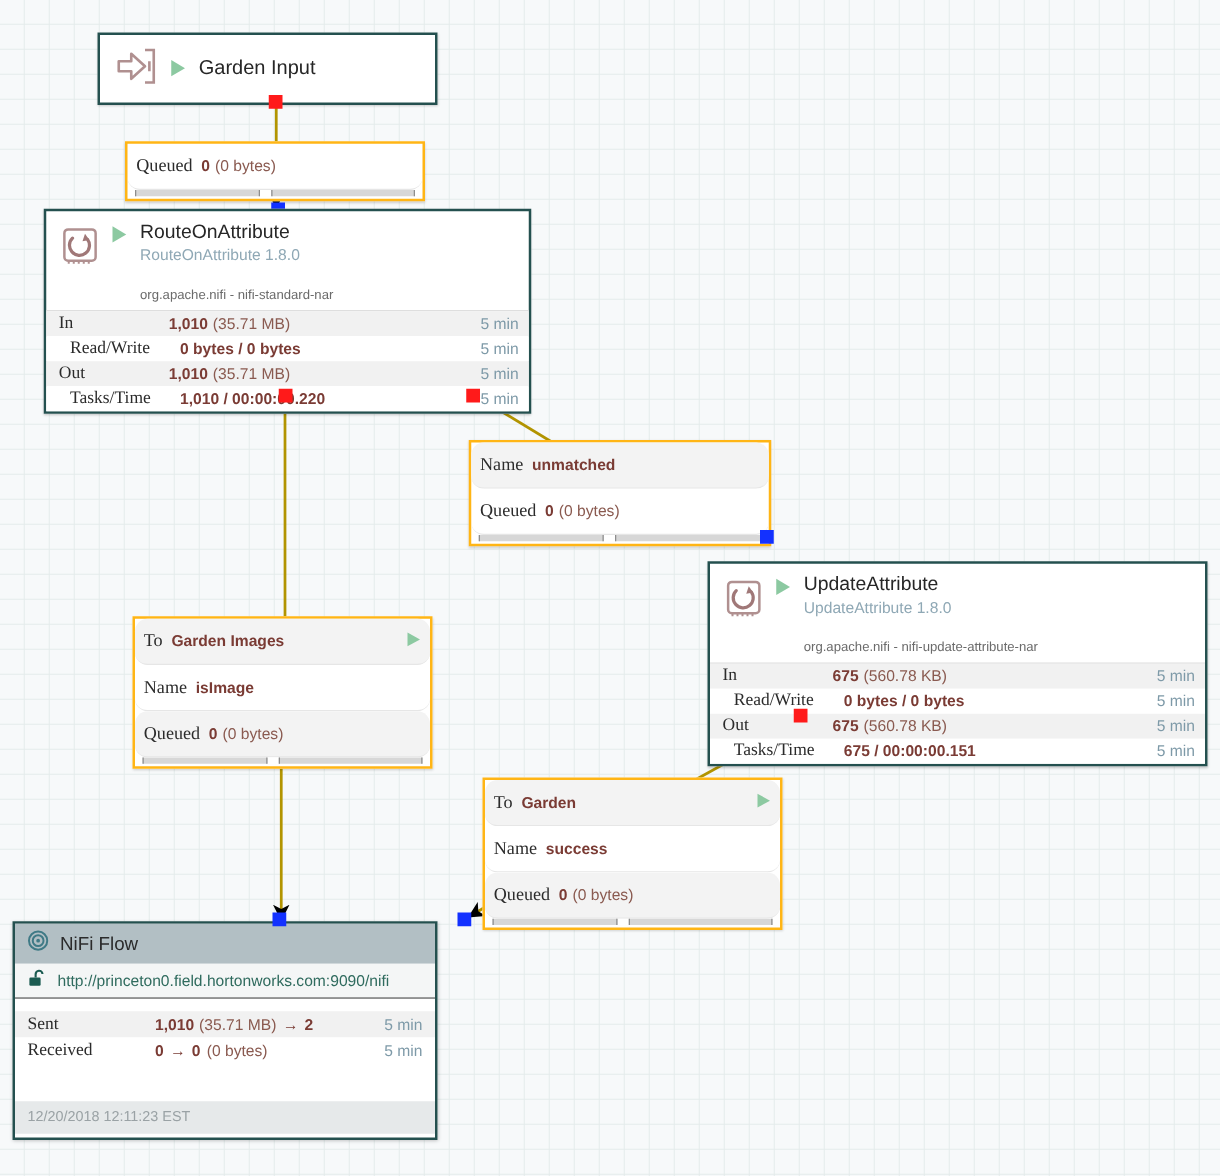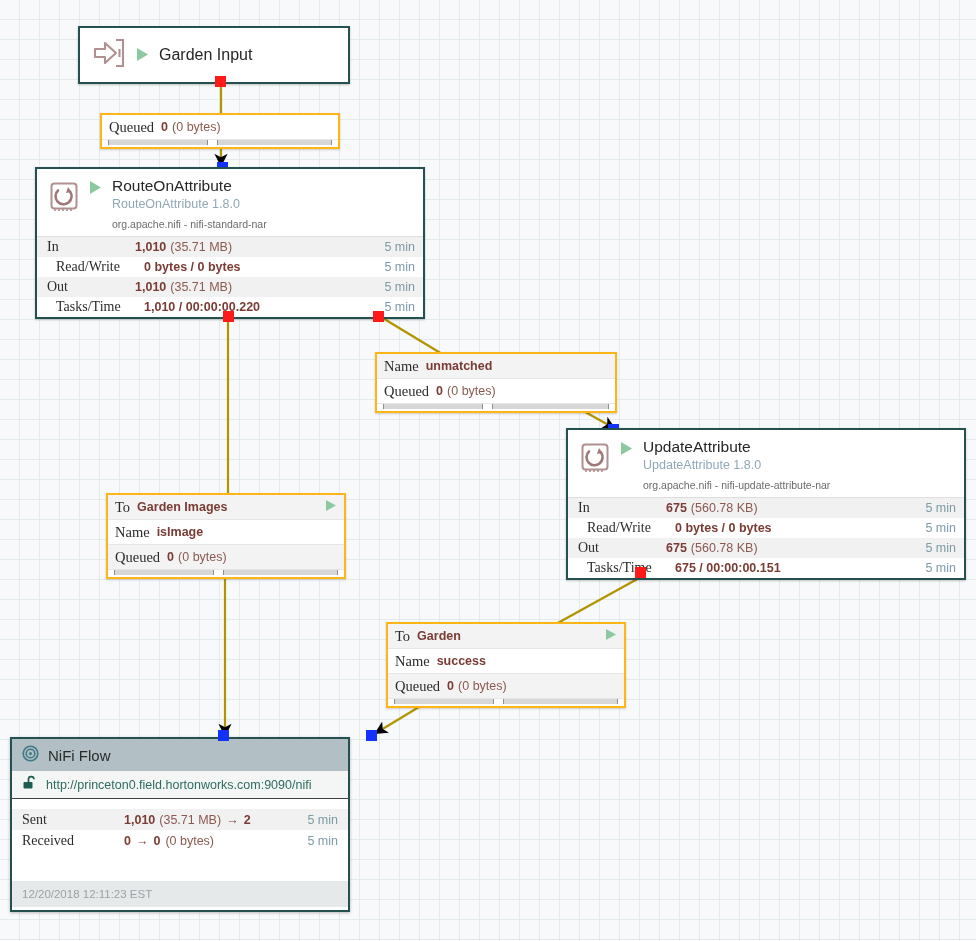--- a/index.html
+++ b/index.html
@@ -34,21 +34,21 @@
     padding: 8px 8px 6px 10px;
   }
   .proc-icon { width: 34px; height: 34px; flex: 0 0 34px; margin-top: 2px; }
   .run-arrow { margin: 3px 10px 0 8px; flex: 0 0 auto; }
   .head-text { padding-top: 0px; line-height: 1.18; }
   .node-title {
     font-size: 15.5px; color: #262626;
     font-family: "Liberation Sans", sans-serif;
   }
   .node-type { font-size: 12.5px; color: #8fa8b5; margin-top: 2px; }
-  .node-bundle { font-size: 10.5px; color: #6b6b6b; margin-top: 6px; }
+  .node-bundle { font-size: 10.5px; color: #6b6b6b; margin-top: 18px; }
 
   .stats { border-top: 1px solid #dedede; }
   .stat-row {
     display: flex; align-items: center;
     height: 20px; padding: 0 8px 0 10px;
     font-size: 12.5px;
   }
   .stat-row.odd { background: #f1f1f1; }
   .stat-row.even { background: #ffffff; padding-left: 19px; }
   .st-label {
@@ -68,23 +68,24 @@
 
   
   .conn {
     position: absolute;
     background: #ffffff;
     border: 2px solid #ffb515;
     box-shadow: 0 1px 2px rgba(0,0,0,0.18);
   }
   .conn-row {
     display: flex; align-items: center;
-    height: 25px; padding: 0 7px;
+    height: 37px; padding: 0 7px;
     font-size: 13px;
     border-bottom: 1px solid #e6e6e6;
+    border-radius: 10px;
   }
   .conn-row:last-child { border-bottom: none; }
   .conn-row.shade { background: #f3f3f3; }
   .c-key {
     font-family: "Liberation Serif", serif;
     font-size: 14.5px; color: #2b2b2b; margin-right: 7px;
   }
   .c-val { color: #7a3b34; font-weight: bold; font-size: 12.5px; }
   .c-val .plain { font-weight: normal; color: #8a5a50; }
   .c-arrow { margin-left: auto; }
@@ -265,21 +266,21 @@
       <span class="c-val">0</span>
       <span class="c-val" style="margin-left:4px;"><span class="plain">(0 bytes)</span></span>
     </div>
     <div class="bars">
       <div class="bar b1"></div>
       <div class="bar b2"></div>
     </div>
   </div>
 
   <div class="anchor in" style="left:608px; top:424px;"></div>
-  <div class="node" style="left:566px; top:428px; width:400px;">
+  <div class="node" style="left:566px; top:449px; width:400px;">
     <div class="node-head">
       <span class="proc-icon">
         <svg width="34" height="34" viewBox="0 0 34 34">
           <rect x="4.5" y="4.5" width="25" height="25" rx="3" fill="none" stroke="#b09090" stroke-width="2"></rect>
           <path d="M23 12.5 A8 8 0 1 1 11 11.5" fill="none" stroke="#a07878" stroke-width="2.6" stroke-linecap="round"></path>
           <path d="M21 8 L24.5 13 L19 14 Z" fill="#a07878"></path>
           <g stroke="#b09090" stroke-width="1.6">
             <line x1="8" y1="29.5" x2="8" y2="32"></line>
               <line x1="12" y1="29.5" x2="12" y2="32"></line>
             <line x1="16" y1="29.5" x2="16" y2="32"></line>

